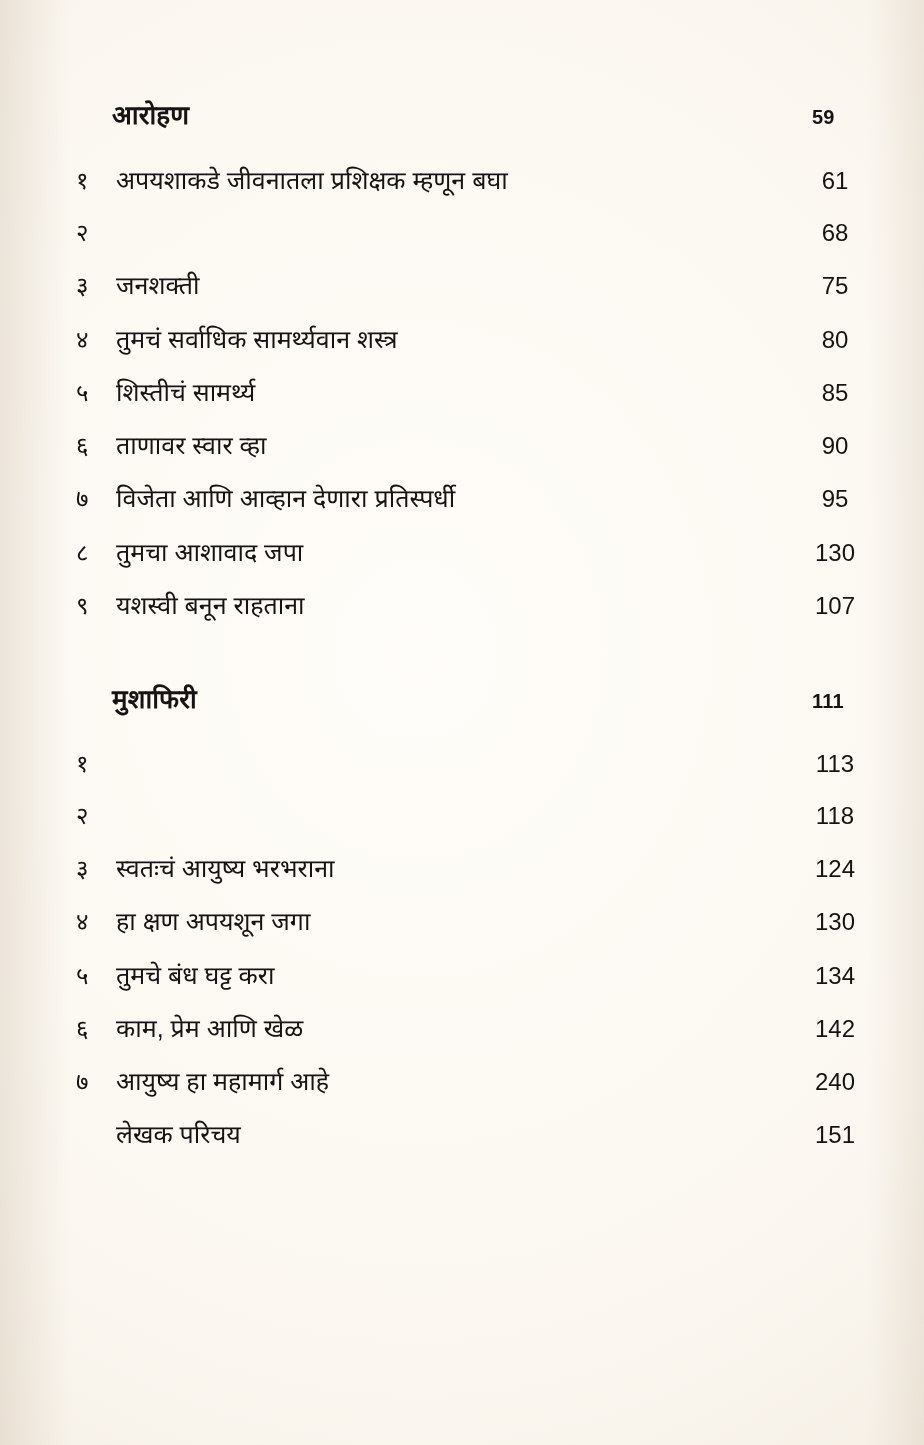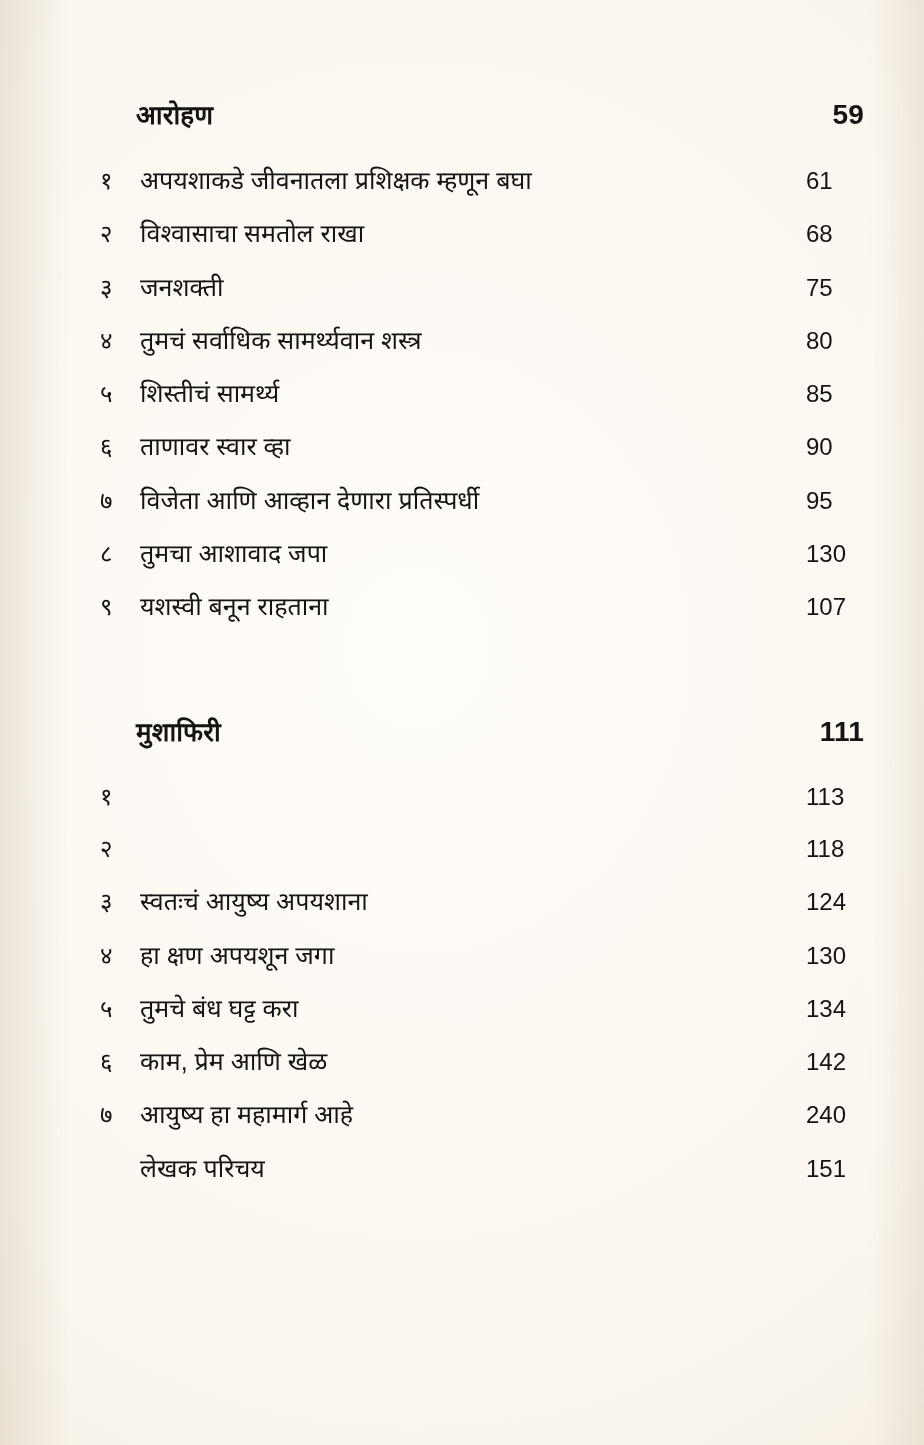--- a/index.html
+++ b/index.html
@@ -29,47 +29,47 @@
     inset: 0;
     background: linear-gradient(90deg, rgba(205,190,170,0.35) 0px, rgba(255,255,255,0) 70px),
                 linear-gradient(270deg, rgba(205,190,170,0.28) 0px, rgba(255,255,255,0) 55px);
   }
   .toc {
     position: absolute;
     left: 0;
     top: 0;
     width: 924px;
     height: 1014px;
-    padding: 96px 60px 40px 100px;
+    padding: 96px 60px 40px 76px;
     box-sizing: border-box;
   }
   .section {
     margin-bottom: 0;
   }
   .section + .section {
-    margin-top: 80px;
+    margin-top: 48px;
   }
   .section-head {
     display: flex;
     align-items: baseline;
     font-weight: bold;
     font-size: 26px;
     letter-spacing: 0.2px;
     margin: 0 0 22px 36px;
   }
   .section-head .title {
     flex: 0 1 auto;
   }
   .section-head .spacer {
     flex: 1 1 auto;
   }
   .section-head .page {
     flex: 0 0 auto;
-    font-size: 28px;
-    text-align: right;
+    font-size: 20px;
+    text-align: left;
     min-width: 52px;
   }
   .entry {
     display: flex;
     align-items: baseline;
     font-size: 25px;
     line-height: 1.25;
     padding: 11px 0;
   }
   .entry .num {
@@ -81,21 +81,21 @@
     flex: 0 1 auto;
     padding-left: 2px;
     text-align: right;
   }
   .entry .spacer {
     flex: 1 1 auto;
   }
   .entry .page {
     flex: 0 0 auto;
     min-width: 58px;
-    text-align: left;
+    text-align: center;
     font-size: 24px;
   }
   .entry.no-num .num {
     visibility: hidden;
   }
 </style>
 </head>
 <body>
 
 <div class="page-bg"></div>
@@ -110,21 +110,20 @@
     </div>
 
     <div class="entry">
       <span class="num">१</span>
       <span class="label">अपयशाकडे जीवनातला प्रशिक्षक म्हणून बघा</span>
       <span class="spacer"></span>
       <span class="page">61</span>
     </div>
     <div class="entry">
       <span class="num">२</span>
-      <span class="label">विश्वासाचा समतोल राखा</span>
       <span class="spacer"></span>
       <span class="page">68</span>
     </div>
     <div class="entry">
       <span class="num">३</span>
       <span class="label">जनशक्ती</span>
       <span class="spacer"></span>
       <span class="page">75</span>
     </div>
     <div class="entry">
@@ -177,21 +176,21 @@
       <span class="spacer"></span>
       <span class="page">113</span>
     </div>
     <div class="entry">
       <span class="num">२</span>
       <span class="spacer"></span>
       <span class="page">118</span>
     </div>
     <div class="entry">
       <span class="num">३</span>
-      <span class="label">स्वतःचं आयुष्य अपयशाना</span>
+      <span class="label">स्वतःचं आयुष्य भरभराना</span>
       <span class="spacer"></span>
       <span class="page">124</span>
     </div>
     <div class="entry">
       <span class="num">४</span>
       <span class="label">हा क्षण अपयशून जगा</span>
       <span class="spacer"></span>
       <span class="page">130</span>
     </div>
     <div class="entry">

